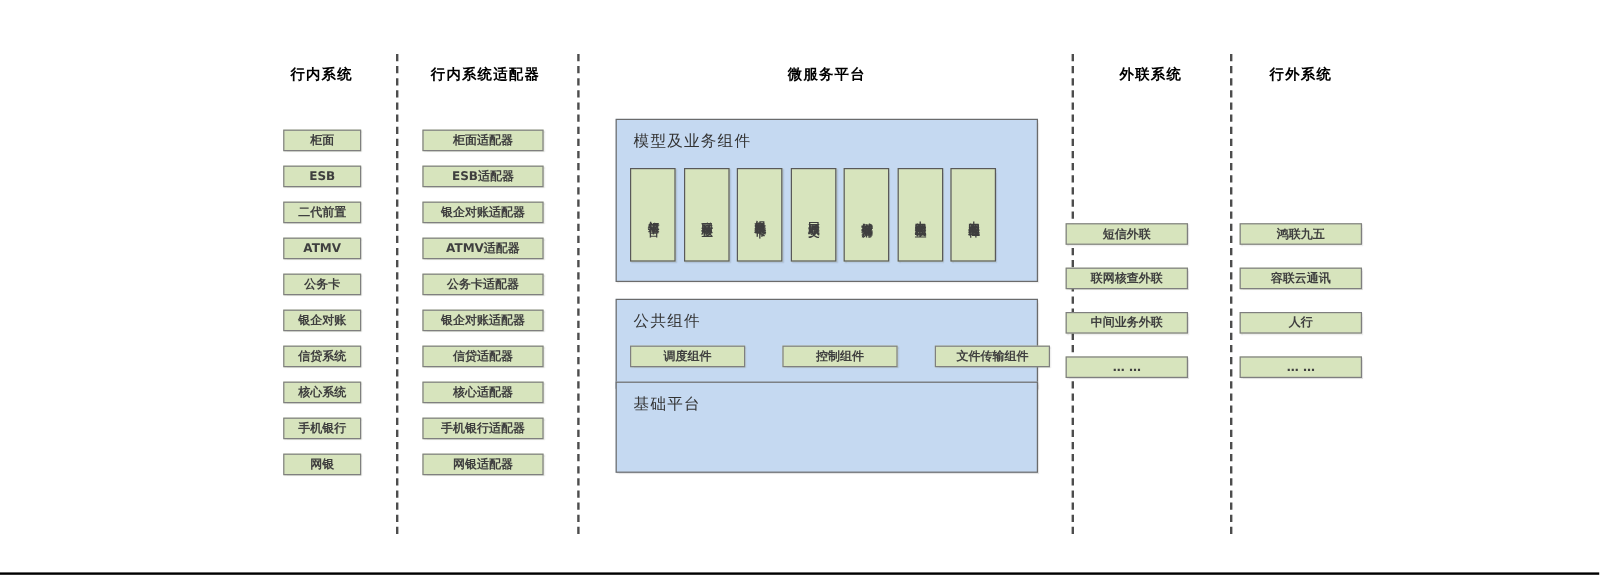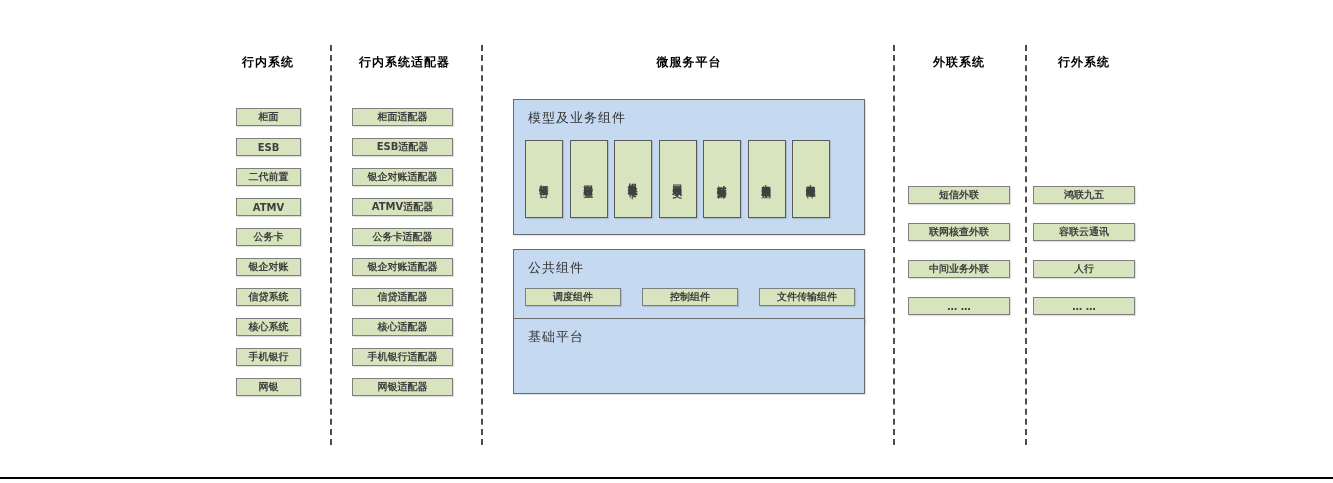--- a/index.html
+++ b/index.html
@@ -34,21 +34,21 @@
     letter-spacing:1px; white-space:nowrap;
   }
   .vrow { position:absolute; left:11px; top:40px; display:flex; gap:6.5px; }
   .vbox {
     width:38px; height:78px; background:#d7e4bd; border:1.5px solid #595959;
     box-sizing:border-box; display:flex; align-items:center; justify-content:center;
     writing-mode:vertical-rl; text-orientation:upright;
     font-size:9.5px; font-weight:bold; color:#3f3f3f; letter-spacing:1px;
     line-height:1; box-shadow:1px 1px 1px rgba(0,0,0,0.12);
   }
-  .hrow { position:absolute; left:11px; top:38px; display:flex; gap:21px; }
+  .hrow { position:absolute; left:11px; top:38px; display:flex; gap:31px; }
   .hrow .box { width:96px; }
   .bottom-line { position:absolute; left:0; top:477px; width:1333px; height:2px; background:#000000; }
 </style>
 </head>
 <body>
 
 <div class="canvas">
 
   <div class="col-header" style="left:208px;width:120px">行内系统</div>
   <div class="col-header" style="left:327px;width:155px">行内系统适配器</div>
@@ -106,21 +106,21 @@
         <div class="box">调度组件</div>
         <div class="box">控制组件</div>
         <div class="box">文件传输组件</div>
       </div>
   </div>
 
   <div class="blue-group" style="top:318px;height:76px">
     <div class="group-label">基础平台</div>
   </div>
 
-  <div class="vlist wide" style="left:908px;top:186px;width:102px">
+  <div class="vlist wide" style="left:888px;top:186px;width:102px">
       <div class="box">短信外联</div>
       <div class="box">联网核查外联</div>
       <div class="box">中间业务外联</div>
       <div class="box">… …</div>
     </div>
 
   <div class="vlist wide" style="left:1033px;top:186px;width:102px">
       <div class="box">鸿联九五</div>
       <div class="box">容联云通讯</div>
       <div class="box">人行</div>

